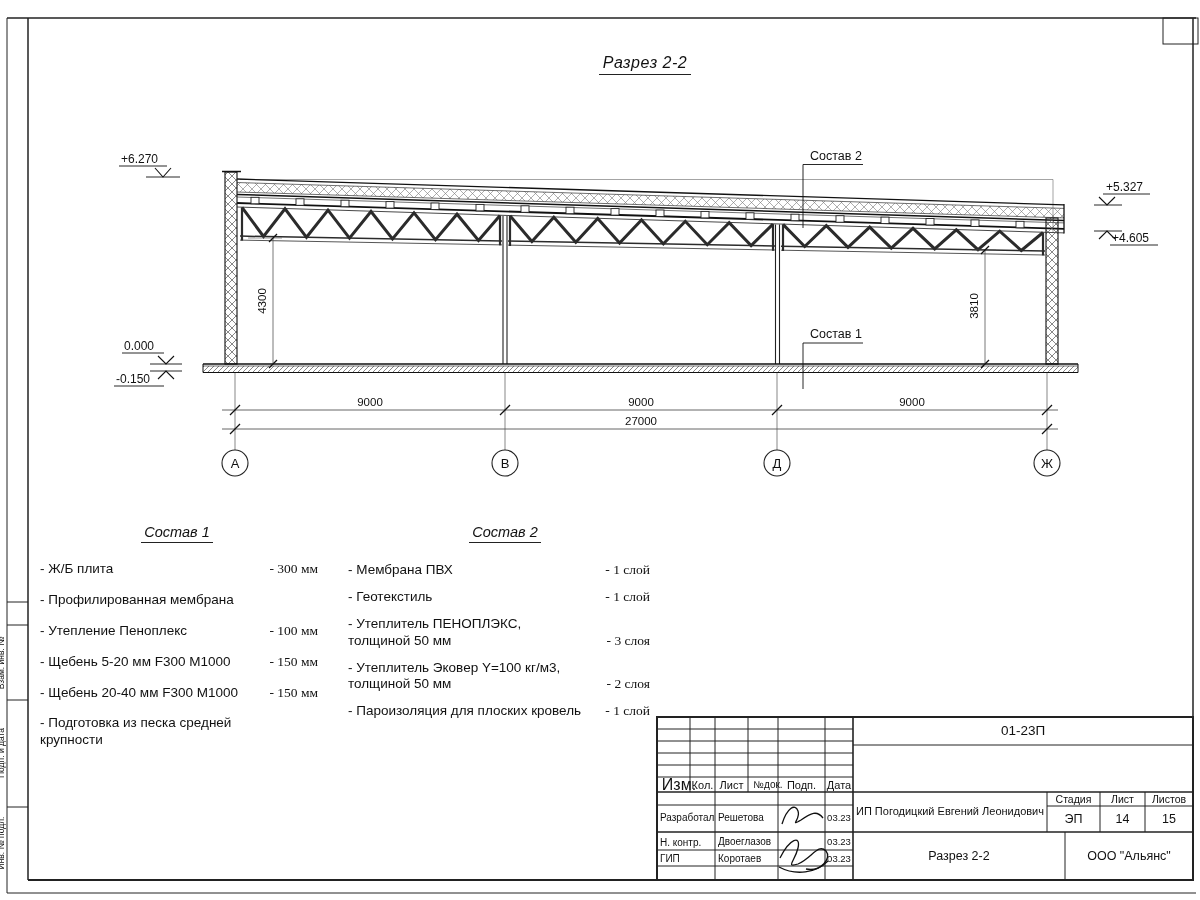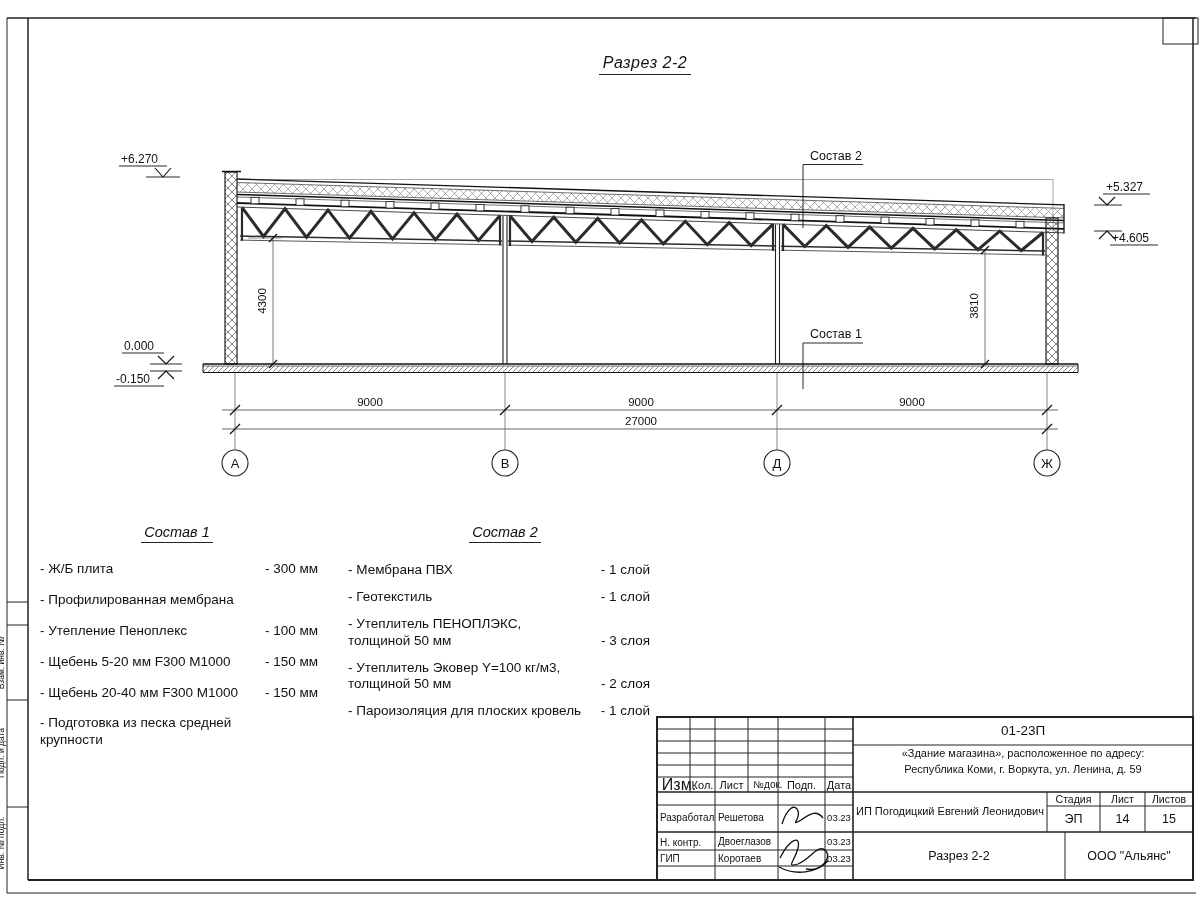--- a/index.html
+++ b/index.html
@@ -9,21 +9,21 @@
   .ctr{display:flex;align-items:center;justify-content:center;text-align:center;}
   .lft{display:flex;align-items:center;justify-content:flex-start;text-align:left;}
   svg text{font-family:"Liberation Sans","DejaVu Sans",sans-serif;fill:#111;}
   .dwg-title{font-style:italic;font-size:16px;letter-spacing:.5px;}
   .dwg-title span{border-bottom:1.2px solid #222;padding:0 4px 2px 4px;}
   .list-title{font-style:italic;font-size:14.5px;}
   .list-title span{border-bottom:1.2px solid #222;padding:0 3px 2px 3px;}
   .slist{font-size:13.5px;line-height:1.25;}
   .srow{display:flex;justify-content:space-between;align-items:flex-end;margin-bottom:14px;}
   .srow .nm{white-space:pre-line;}
-  .srow .vl{white-space:nowrap;flex-shrink:0;margin-left:14px;}
+  .srow .vl{white-space:nowrap;flex-shrink:0;margin-left:14px;font-family:Liberation Serif, serif;}
   .s2 .srow{margin-bottom:10px;}
   .note{font-size:12px;}
   .stamptxt{line-height:1.2;}
 </style>
 </head>
 <body>
 
 <div id="sheet">
 
   <svg class="abs" style="left:0;top:0;" width="1200" height="900" viewBox="0 0 1200 900">
@@ -321,24 +321,20 @@
         <span class="vl">- 2 слоя</span>
       </div>
     <div class="srow">
         <span class="nm">- Пароизоляция для плоских кровель</span>
         <span class="vl">- 1 слой</span>
       </div>
   </div>
 
 
   <div class="abs ctr stamptxt" style="left:853px;top:717px;width:340px;height:28px;font-size:13.5px;">01-23П</div>
-  <div class="abs" style="left:853px;top:746px;width:340px;">
-    <div class="ctr stamptxt" style="font-size:11px;height:16px;">«Здание магазина», расположенное по адресу:</div>
-    <div class="ctr stamptxt" style="font-size:11px;height:16px;">Республика Коми, г. Воркута, ул. Ленина, д. 59</div>
-  </div>
 
   <div class="abs ctr" style="left:657px;top:777px;width:44px;height:15px;font-size:16px;">Изм.</div>
   <div class="abs ctr" style="left:690px;top:777px;width:25px;height:15px;font-size:11px;">Кол.</div>
   <div class="abs ctr" style="left:715px;top:777px;width:33px;height:15px;font-size:11px;">Лист</div>
   <div class="abs ctr" style="left:748px;top:777px;width:40px;height:15px;font-size:10px;">№док.</div>
   <div class="abs ctr" style="left:778px;top:777px;width:47px;height:15px;font-size:11px;">Подп.</div>
   <div class="abs ctr" style="left:825px;top:777px;width:28px;height:15px;font-size:11px;">Дата</div>
 
   <div class="abs lft" style="left:660px;top:805px;width:55px;height:24px;font-size:10px;">Разработал</div>
   <div class="abs lft" style="left:718px;top:805px;width:58px;height:24px;font-size:10px;">Решетова</div>

